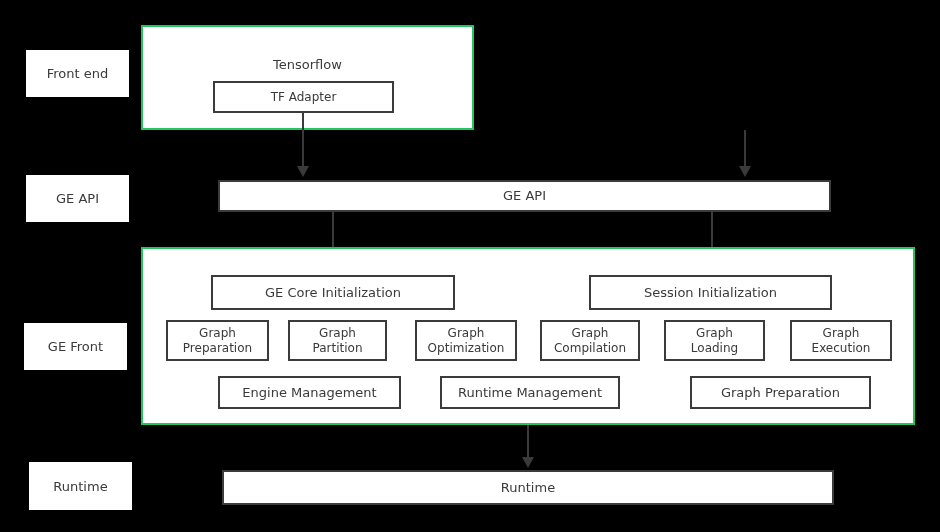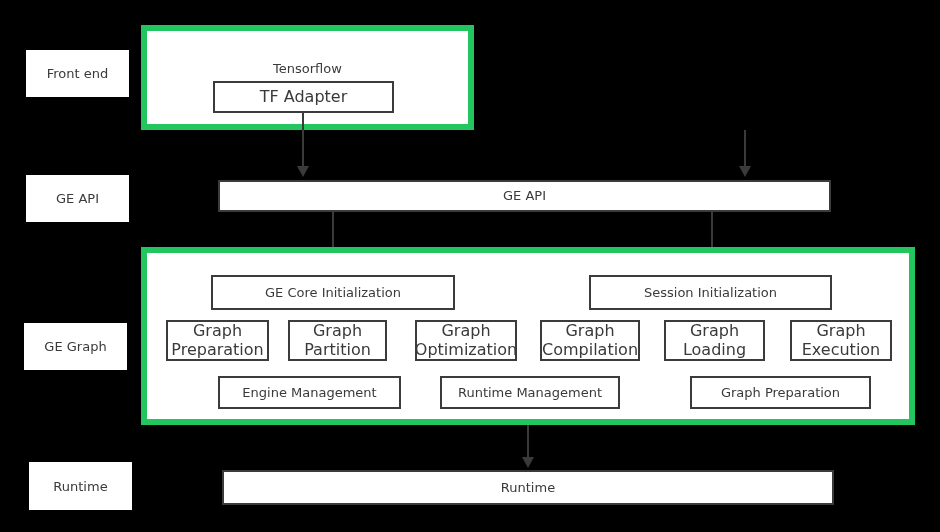--- a/index.html
+++ b/index.html
@@ -43,27 +43,27 @@
   .layer-label { font-size: 13px; }
   .group-title {
     position: absolute;
     color: #3a3a3a;
     font-size: 13px;
     text-align: center;
     width: 100%;
     left: 0;
     pointer-events: none;
   }
-  .sub { font-size: 16px; }
+  .sub { font-size: 12px; }
   .wide { font-size: 13px; }
   .container-box {
     position: absolute;
     box-sizing: border-box;
     background: #ffffff;
-    border: 6px solid #22c55e;
+    border: 2px solid #22c55e;
   }
   
   .conn {
     position: absolute;
     background: #3a3a3a;
     width: 2px;
   }
   .arrowhead {
     position: absolute;
     width: 0;
@@ -75,21 +75,21 @@
 </style>
 </head>
 <body>
 
 <div id="canvas">
 
   <div class="plain layer-label" style="left:26px; top:50px; width:103px; height:47px;">Front end</div>
 
   <div class="plain layer-label" style="left:26px; top:175px; width:103px; height:47px;">GE API</div>
 
-  <div class="plain layer-label" style="left:24px; top:323px; width:103px; height:47px;">GE Graph</div>
+  <div class="plain layer-label" style="left:24px; top:323px; width:103px; height:47px;">GE Front</div>
 
   <div class="plain layer-label" style="left:29px; top:462px; width:103px; height:48px;">Runtime</div>
 
   <div class="container-box" style="left:141px; top:25px; width:333px; height:105px;">
     <div class="group-title" style="top:30px;">Tensorflow</div>
   </div>
 
   <div class="box sub" style="left:213px; top:81px; width:181px; height:32px;">TF Adapter</div>
 
 

